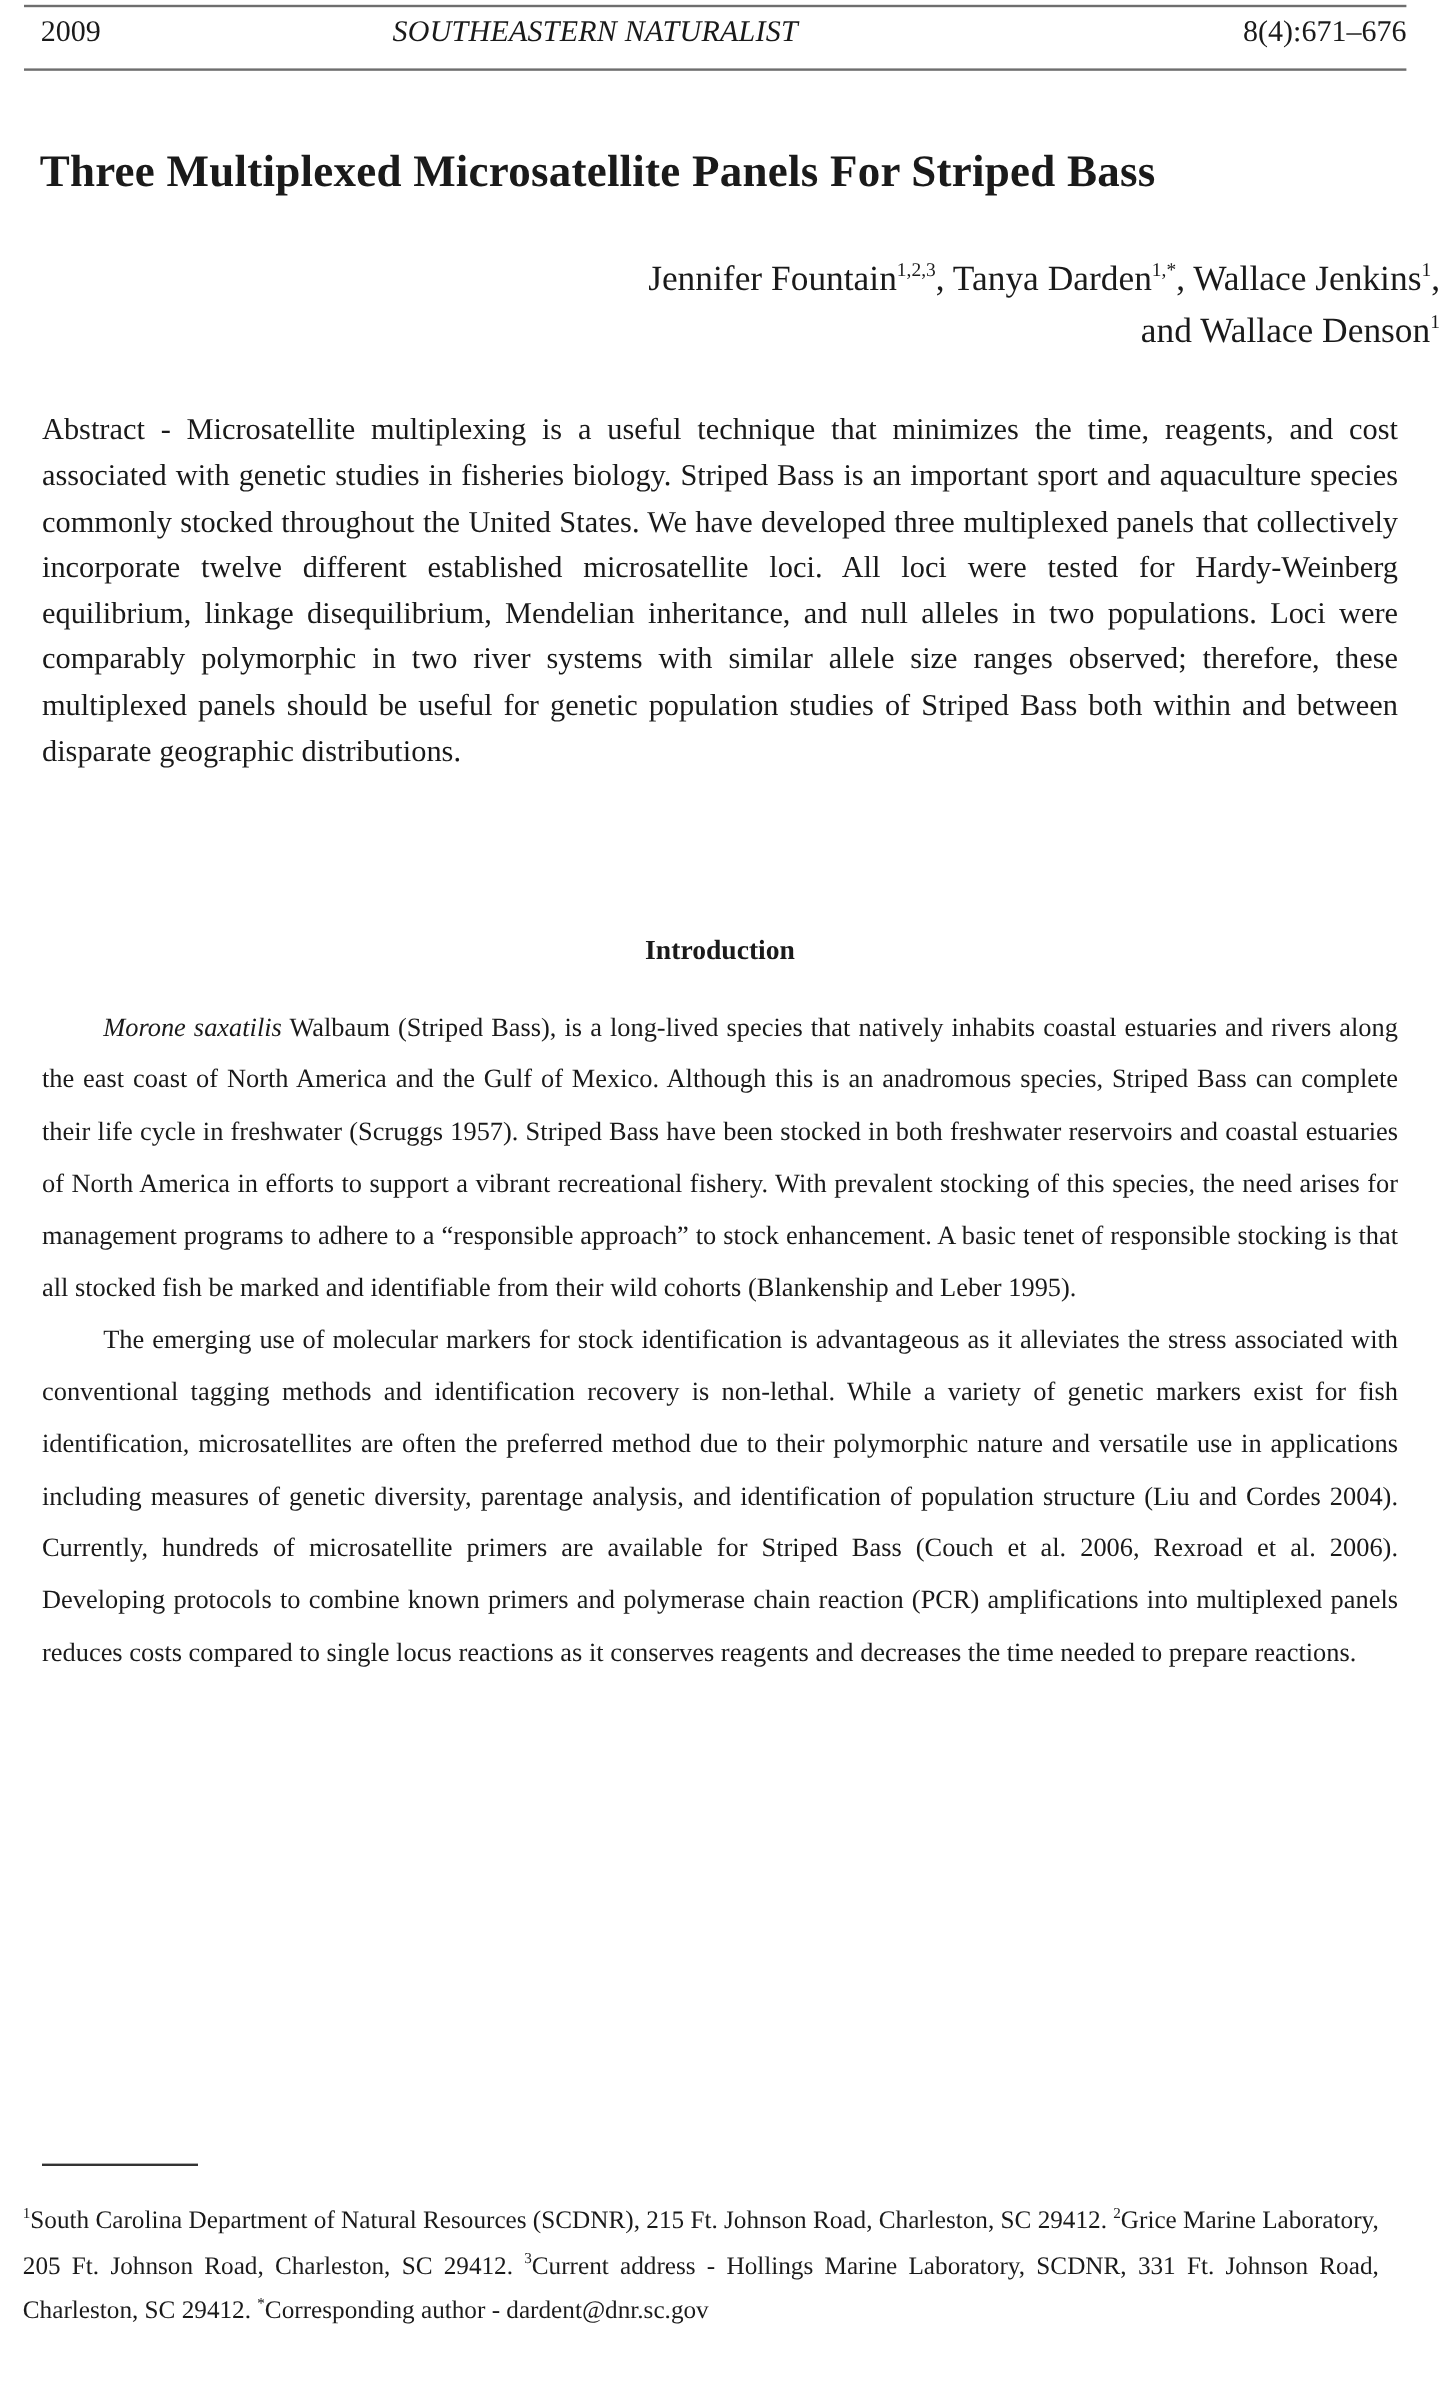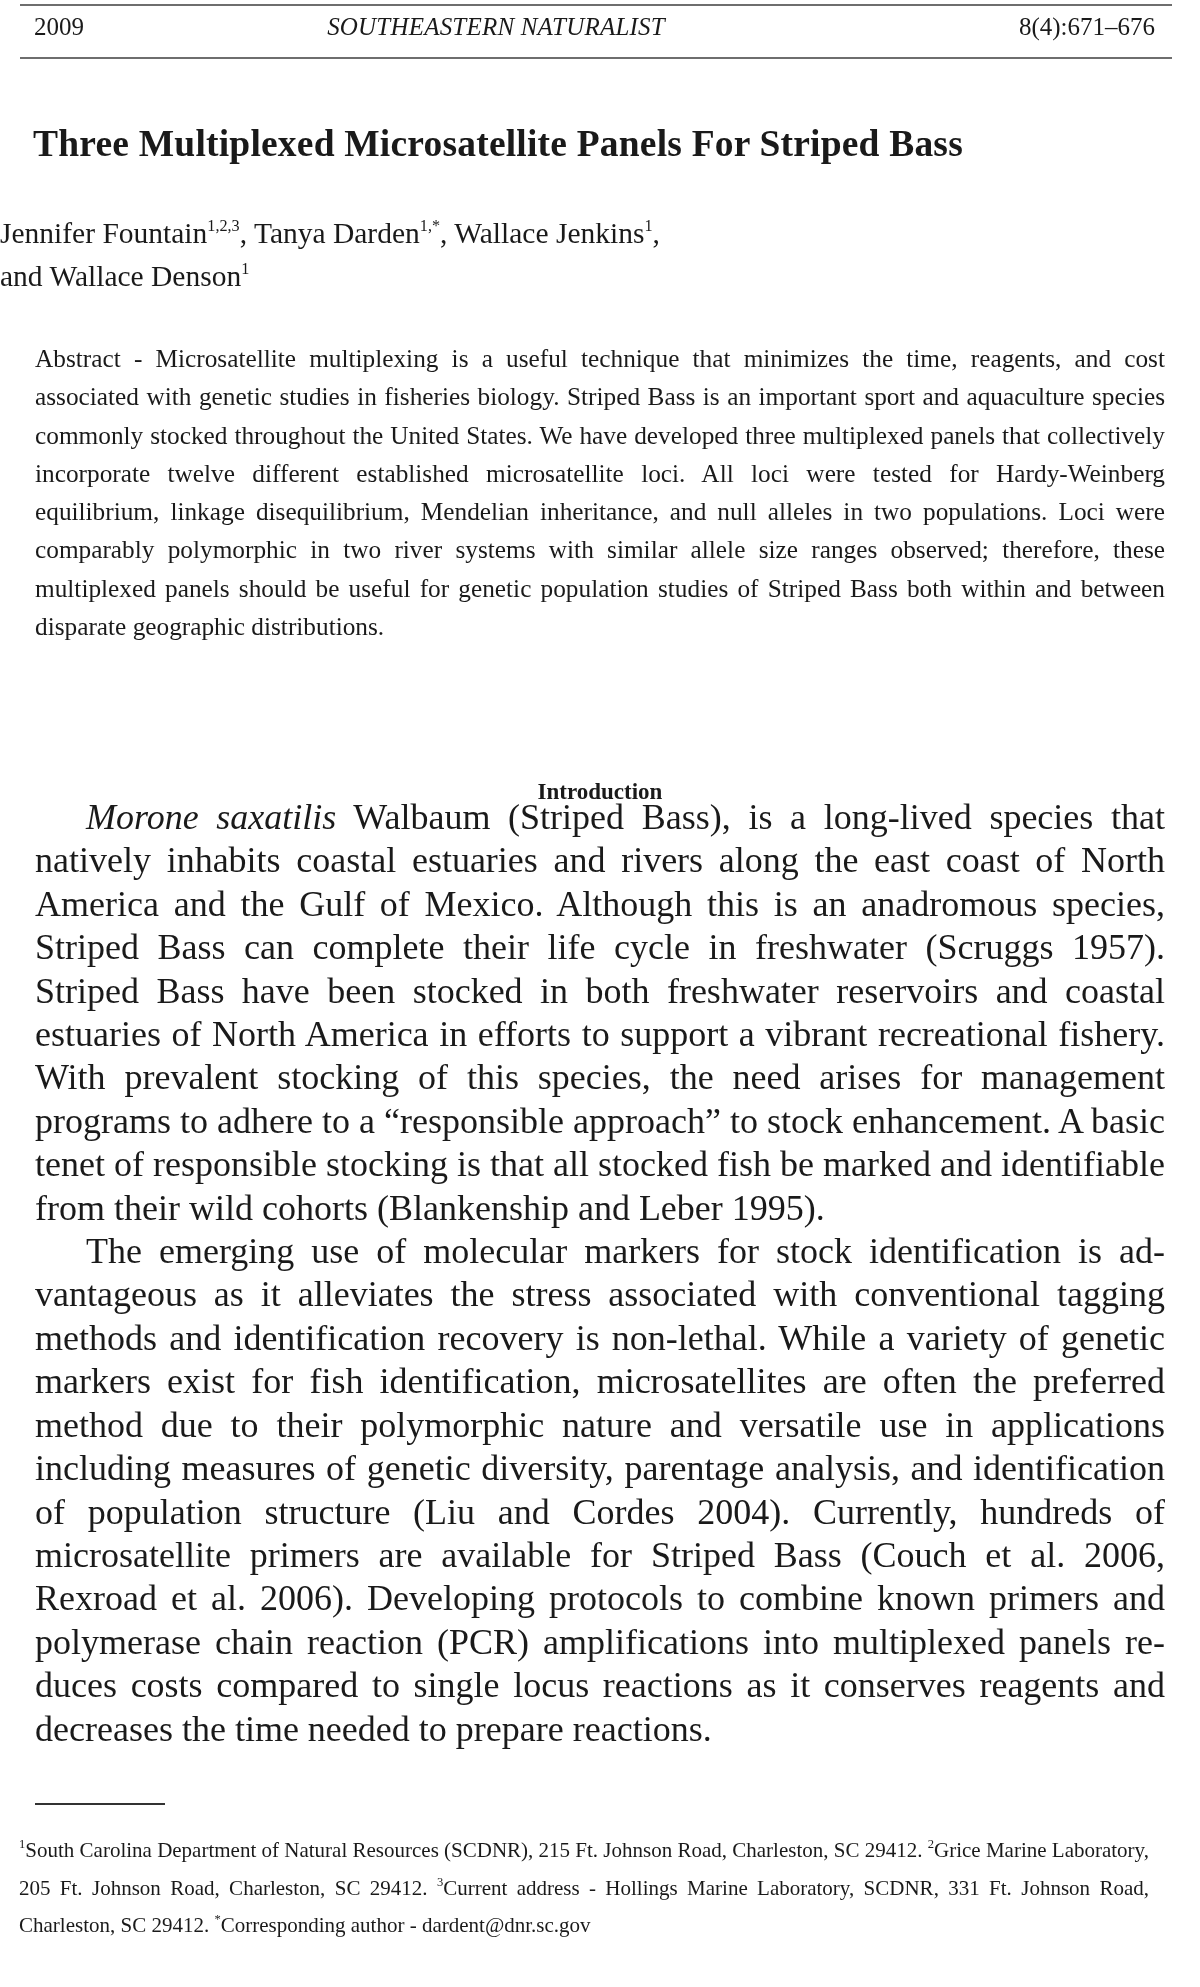--- a/index.html
+++ b/index.html
@@ -6,45 +6,45 @@
   body {
     width: 1200px; height: 1987px; position: relative; overflow: hidden;
     font-family: "Liberation Serif", "DejaVu Serif", serif; color: #1a1a1a;
   }
   .rule { position: absolute; left: 20px; width: 1152px; height: 2px; background: #6e6e6e; }
   .rule.top { top: 4px; }
   .rule.bottom { top: 57px; }
   .hdr { position: absolute; top: 12px; font-size: 25px; line-height: 30px; }
   .hdr.year { left: 34px; }
   .hdr.journal { left: 0; width: 992px; text-align: center; font-style: italic; letter-spacing: 0.2px; }
-  .hdr.vol { right: 45px; }
+  .hdr.vol { right: 28px; }
 
   .title {
     position: absolute; top: 120px; left: 0; width: 996px; text-align: center;
     font-weight: bold; font-size: 37.5px; line-height: 48px; letter-spacing: 0.2px;
   }
   .authors {
-    position: absolute; top: 212px; left: 0; width: 1200px; text-align: left;
+    position: absolute; top: 212px; left: 0; width: 1200px; text-align: right;
     font-size: 29.5px; line-height: 43px;
   }
   sup { font-size: 0.55em; vertical-align: 0; position: relative; top: -0.75em; line-height: 0; }
 
   .abstract {
     position: absolute; top: 339px; left: 35px; width: 1130px;
     font-size: 25.3px; line-height: 38.3px; text-align: justify; text-align-last: left;
   }
   .abstract .lbl { font-weight: normal; }
 
   .section-head {
     position: absolute; top: 774px; left: 0; width: 1200px; text-align: center;
     font-weight: bold; font-size: 23px; line-height: 36px;
   }
   .intro {
-    position: absolute; top: 796px; left: 35px; width: 1130px;
-    font-size: 36px; line-height: 43.4px;
+    position: absolute; top: 834px; left: 35px; width: 1130px;
+    font-size: 22px; line-height: 43.4px;
   }
   .intro p { margin: 0; text-indent: 51px; text-align: justify; text-align-last: left; }
   .intro i { font-style: italic; }
 
   .fn-rule { position: absolute; top: 1803px; left: 35px; width: 130px; height: 1.5px; background: #333; }
   .footnotes {
     position: absolute; top: 1832px; left: 19px; width: 1130px;
     font-size: 21px; line-height: 37.6px; text-align: justify; text-align-last: left;
   }
   .footnotes sup { font-size: 0.6em; top: -0.7em; }

